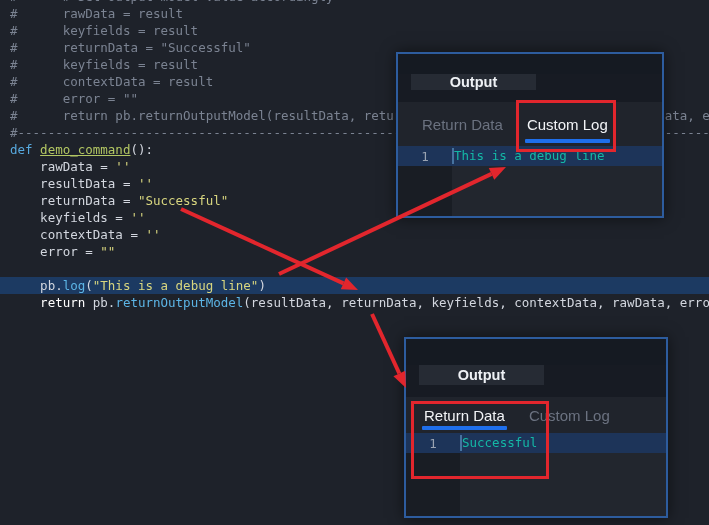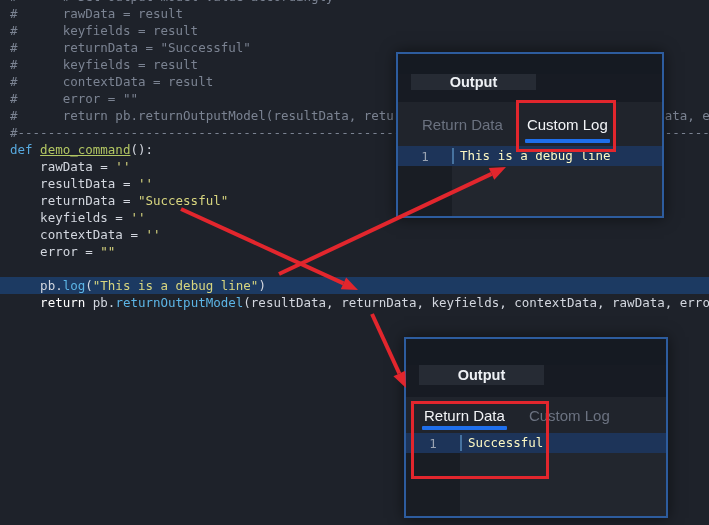--- a/index.html
+++ b/index.html
@@ -63,21 +63,21 @@
   .p-content{position:relative;background:#22262e;overflow:hidden;}
   .panel-top .p-content{height:70px;}
   .panel-bottom .p-content{height:83px;}
   .p-gutter{position:absolute;left:0;top:0;bottom:0;width:54px;background:#191d24;}
   .p-row{
     position:absolute;left:0;right:0;top:0;height:20px;
     background:#1d3459;display:flex;align-items:center;
     font-family:"DejaVu Sans Mono", monospace;font-size:12.5px;
   }
   .p-num{display:inline-block;width:54px;text-align:center;color:#9aa3b2;}
-  .p-text{color:#fef9c3;padding-left:6px;border-left:2px solid #46729f;height:16px;line-height:16px;}
+  .p-text{color:#14b8a6;border-left:2px solid #46729f;height:16px;line-height:16px;}
 
   
   #annot{position:absolute;inset:0;z-index:20;pointer-events:none;}
   .red-rect{position:absolute;z-index:19;border:3px solid #e2262d;pointer-events:none;}
   .red-rect-top{left:516px;top:100px;width:94px;height:46px;}
   .red-rect-bottom{left:411px;top:401px;width:132px;height:72px;}
 </style>
 </head>
 <body>
 

